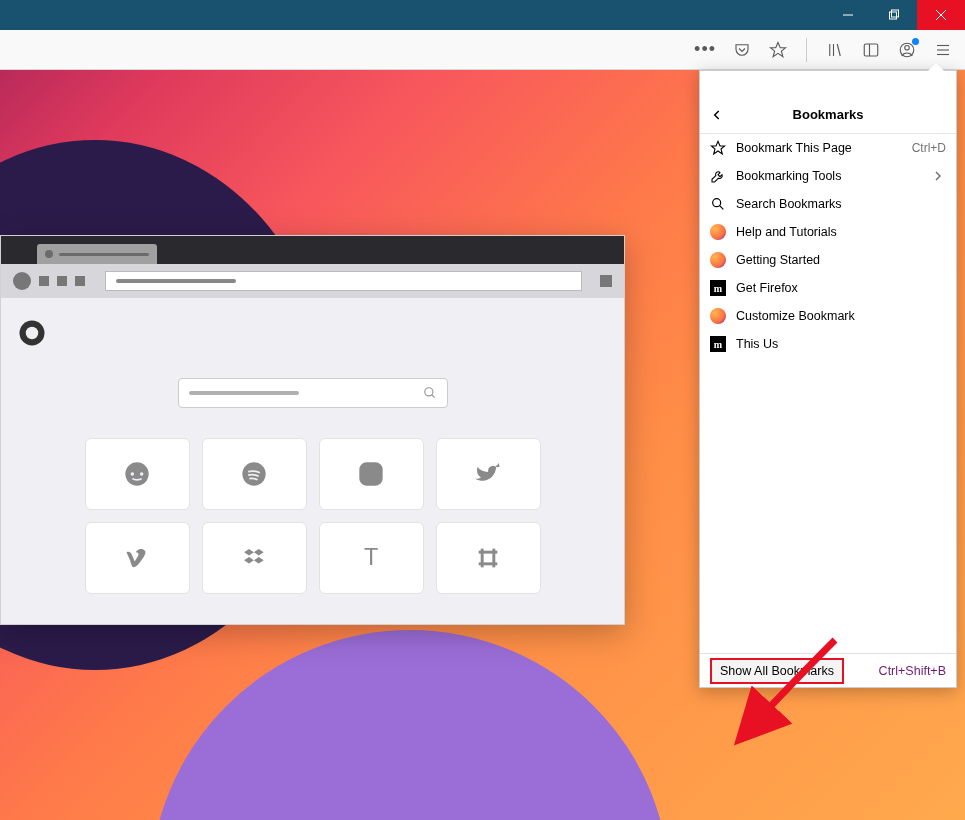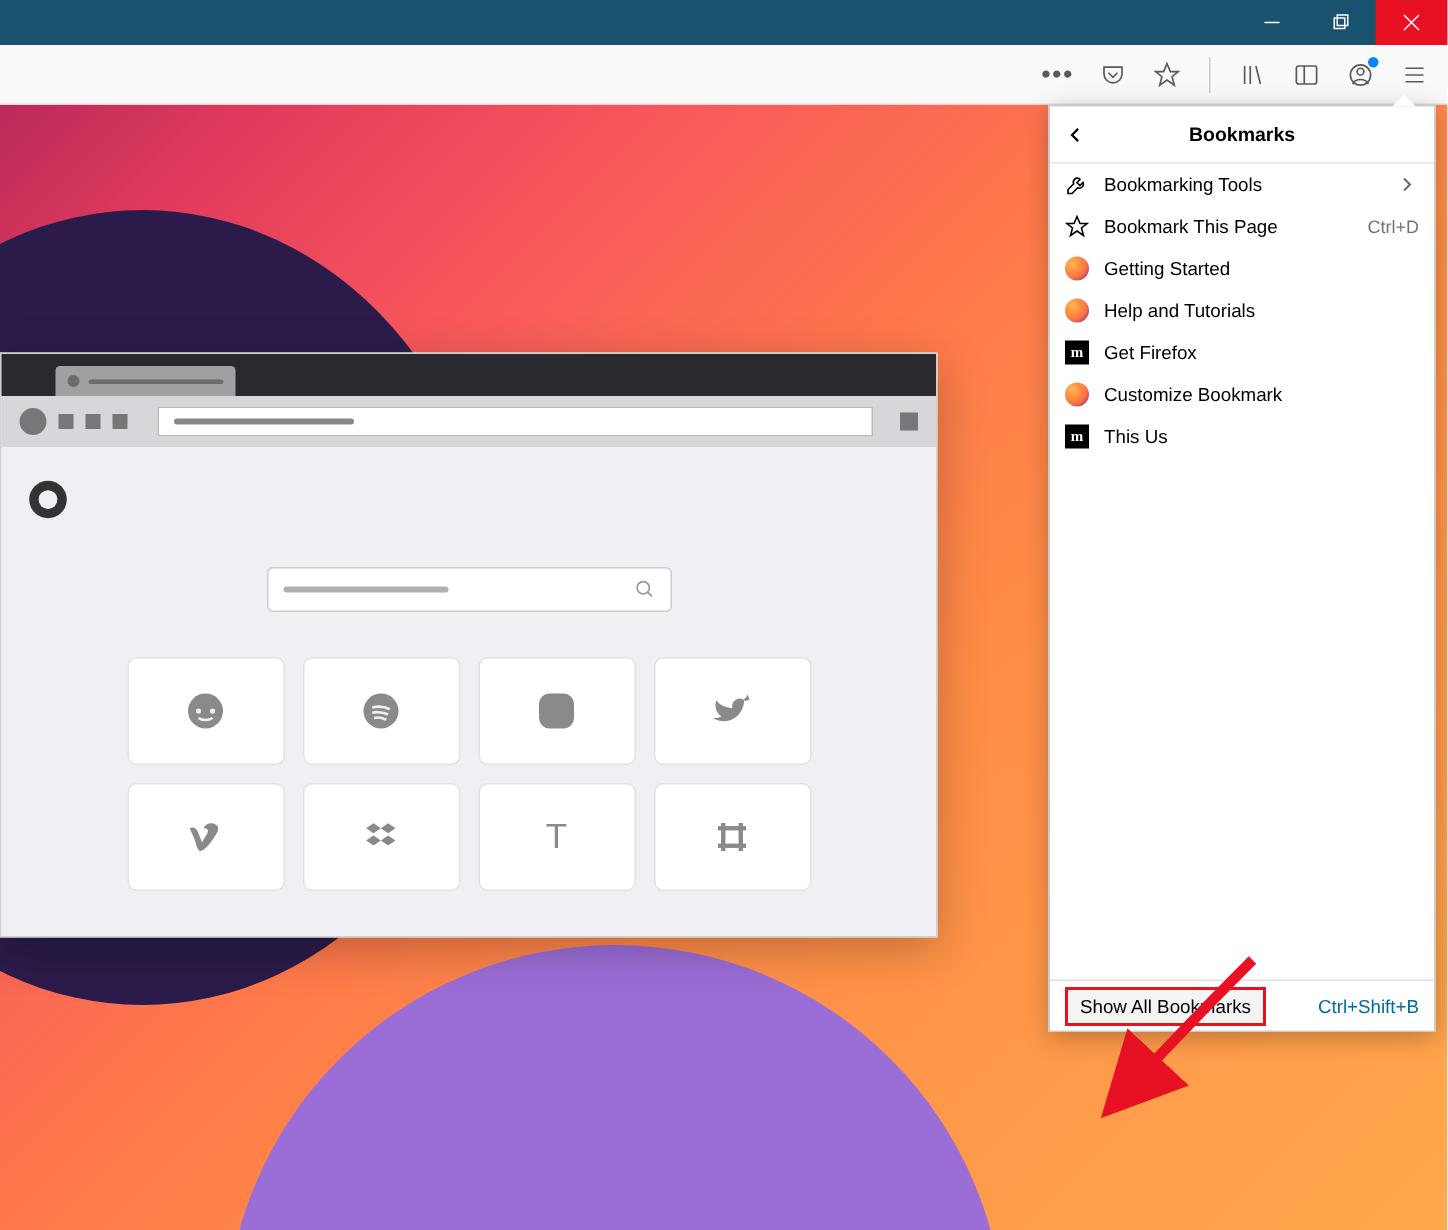--- a/index.html
+++ b/index.html
@@ -41,34 +41,34 @@
 .mockwin .fxlogo { width: 30px; height: 30px; margin-left: 4px; }
 .mockwin .search { width: 270px; height: 30px; background: #fff; border: 1px solid #ccc; border-radius: 4px; margin: 30px auto 30px auto; display: flex; align-items: center; padding: 0 10px; justify-content: space-between; }
 .mockwin .search .ph { width: 110px; height: 4px; background: #b0b0b0; border-radius: 2px; }
 .mockwin .tiles { display: grid; grid-template-columns: repeat(4, 105px); gap: 12px; justify-content: center; }
 .mockwin .tile { width: 105px; height: 72px; background: #fff; border: 1px solid #e2e2e2; border-radius: 6px; display: flex; align-items: center; justify-content: center; }
 .mockwin .tile svg { width: 28px; height: 28px; fill: #8a8a8a; }
 
 
 .panel { position: absolute; right: 8px; top: 70px; width: 258px; background: #fff; border: 1px solid #ccc; box-shadow: 0 4px 16px rgba(0,0,0,.25); font-size: 12.5px; z-index: 50; }
 .panel::before { content: ""; position: absolute; top: -8px; right: 12px; width: 0; height: 0; border-left: 8px solid transparent; border-right: 8px solid transparent; border-bottom: 8px solid #fff; }
-.panel .hdr { height: 38px; display: flex; align-items: center; border-bottom: 1px solid #e5e5e5; position: relative; }
+.panel .hdr { height: 38px; display: flex; align-items: center; border-bottom: 1px solid #e5e5e5; position: relative; margin-top: 25px; }
 .panel .hdr .back { width: 34px; height: 100%; display: flex; align-items: center; justify-content: center; }
 .panel .hdr .title { position: absolute; left: 0; right: 0; text-align: center; font-weight: 600; font-size: 13px; pointer-events: none; }
 .panel .row { height: 28px; display: flex; align-items: center; padding: 0 10px; gap: 10px; }
 .panel .row .ico { width: 16px; height: 16px; display: flex; align-items: center; justify-content: center; flex-shrink: 0; }
 .panel .row .lbl { flex: 1; }
 .panel .row .sc { color: #737373; font-size: 12px; }
 .panel .section { padding: 8px 10px 4px; color: #737373; font-size: 12px; }
 .panel .fxico { width: 16px; height: 16px; border-radius: 50%; background: radial-gradient(circle at 30% 30%, #ffb74d, #ff7043 60%, #6a1b9a); }
 .panel .mico { width: 16px; height: 16px; background: #000; color: #fff; font-size: 10px; font-weight: bold; display: flex; align-items: center; justify-content: center; font-family: Georgia, serif; }
 .panel .spacer { flex: 1; min-height: 250px; }
 .panel .footer { height: 34px; border-top: 1px solid #e0e0e0; display: flex; align-items: center; padding: 0 10px; gap: 8px; font-size: 12.5px; }
 .panel .footer .btn { border: 2px solid #e81123; padding: 4px 8px; background: #f4f4f4; }
-.panel .footer .fsc { margin-left: auto; color: #0369a1; }
+.panel .footer .fsc { margin-left: auto; color: #701a75; }
 
 
 .arrow { position: absolute; right: 110px; top: 555px; z-index: 60; }
 .arrow svg { width: 130px; height: 130px; }
 
 svg { display: block; }
 </style>
 </head>
 <body>
 
@@ -245,48 +245,57 @@
       <svg width="14" height="14" viewBox="0 0 24 24" fill="none" stroke="#000" stroke-width="2.5">
           <polyline points="15,5 8,12 15,19"></polyline>
         </svg>
     </div>
     <div class="title">Bookmarks</div>
   </div>
 
   <div class="row">
     <span class="ico">
         <svg viewBox="0 0 24 24" fill="none" stroke="#000" stroke-width="1.6">
+          <polygon points="12,2 15,9 22,9 16.5,13.5 18.5,21 12,16.5 5.5,21 7.5,13.5 2,9 9,9"></polygon>
+        </svg>
+      </span>
+    <span class="lbl">Bookmark This Page</span>
+    <span class="sc">Ctrl+D</span>
+  </div>
+  <div class="row">
+    <span class="ico">
+        <svg viewBox="0 0 24 24" fill="none" stroke="#000" stroke-width="1.6">
           <path d="M14 6a4 4 0 0 0-5.3 5.3L3 17v4h4l5.7-5.7A4 4 0 0 0 18 10l-3 3-3-3 3-3z"></path>
         </svg>
       </span>
     <span class="lbl">Bookmarking Tools</span>
     <span class="ico">
         <svg viewBox="0 0 24 24" fill="none" stroke="#666" stroke-width="2">
           <polyline points="9,6 15,12 9,18"></polyline>
         </svg>
       </span>
   </div>
   <div class="row">
     <span class="ico">
-        <svg viewBox="0 0 24 24" fill="none" stroke="#000" stroke-width="1.6">
-          <polygon points="12,2 15,9 22,9 16.5,13.5 18.5,21 12,16.5 5.5,21 7.5,13.5 2,9 9,9"></polygon>
+        <svg viewBox="0 0 24 24" fill="none" stroke="#000" stroke-width="1.8">
+          <circle cx="10" cy="10" r="6"></circle>
+          <line x1="20" y1="20" x2="14.5" y2="14.5"></line>
         </svg>
       </span>
-    <span class="lbl">Bookmark This Page</span>
-    <span class="sc">Ctrl+D</span>
-  </div>
-
-
+    <span class="lbl">Search Bookmarks</span>
+  </div>
+
+
+  <div class="row">
+    <span class="fxico"></span>
+    <span class="lbl">Help and Tutorials</span>
+  </div>
   <div class="row">
     <span class="fxico"></span>
     <span class="lbl">Getting Started</span>
-  </div>
-  <div class="row">
-    <span class="fxico"></span>
-    <span class="lbl">Help and Tutorials</span>
   </div>
   <div class="row">
     <span class="mico">m</span>
     <span class="lbl">Get Firefox</span>
   </div>
   <div class="row">
     <span class="fxico"></span>
     <span class="lbl">Customize Bookmark</span>
   </div>
   <div class="row">

